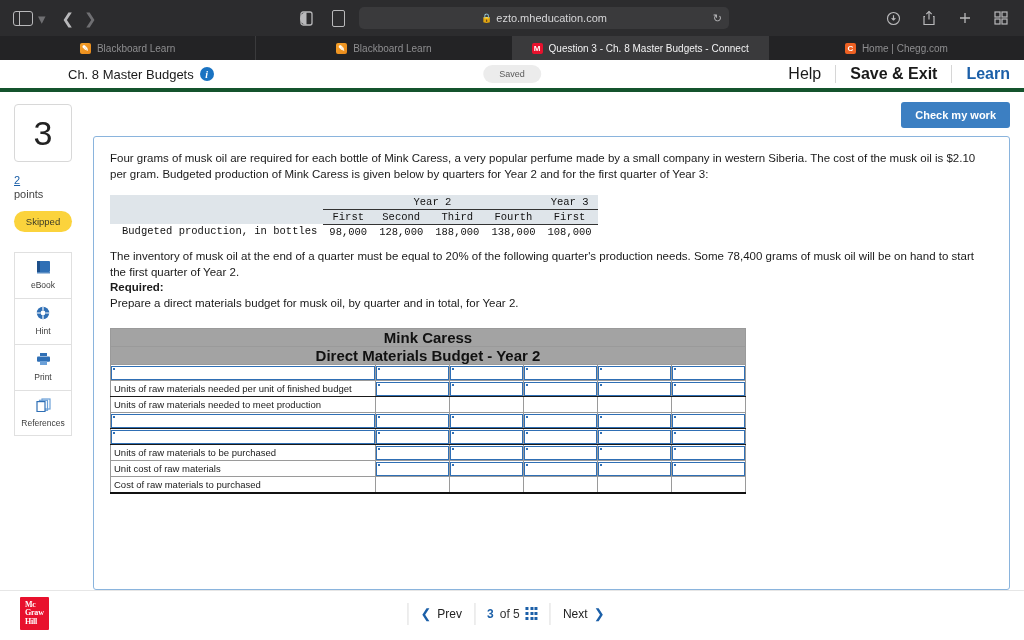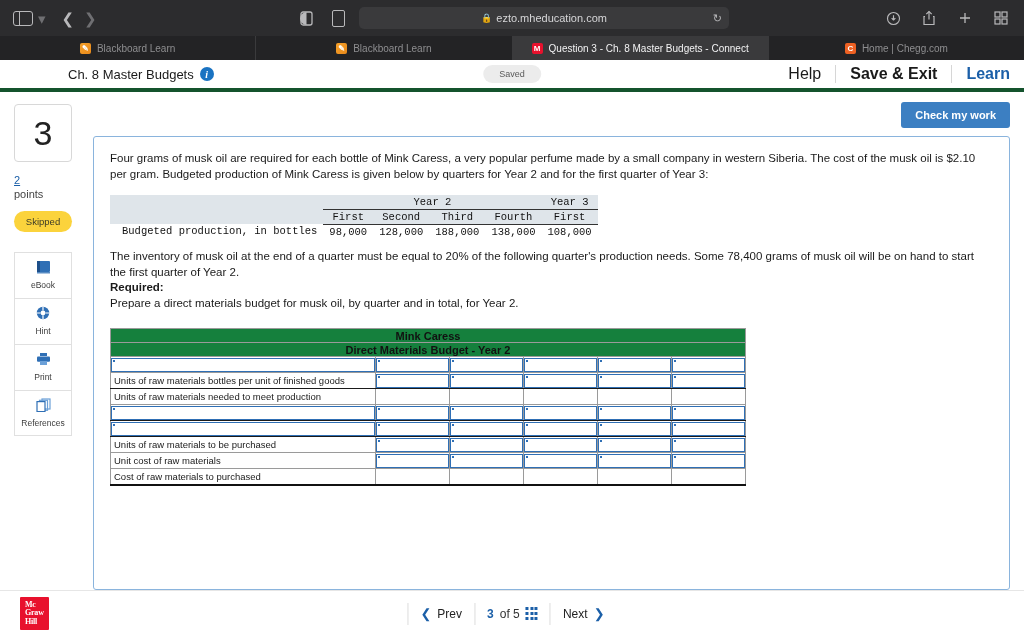--- a/index.html
+++ b/index.html
@@ -154,22 +154,22 @@
 
   .req { font-weight: bold; }
 
   
   .ansgrid {
     margin-top: 16px; border-collapse: collapse; width: 636px;
     table-layout: fixed; font-size: 9.5px;
   }
   .ansgrid th, .ansgrid td { border: 1px solid #9a9a9a; padding: 0; height: 16px; }
   .ansgrid .bluehdr {
-    background: #15803d; text-align: center; font-weight: bold;
-    color: #111; font-size: 11px; height: 14px;
+    background: #a3a3a3; text-align: center; font-weight: bold;
+    color: #111; font-size: 15px; height: 14px;
   }
   .ansgrid .colhead {
     background: #7cabdb; text-align: center; font-weight: bold;
     color: #111; font-size: 9px; height: 15px;
   }
   .lblcell { width: 265px; }
   .lbltext { padding: 2px 3px; color: #1a1a1a; font-size: 9.5px; white-space: nowrap; }
   .cellinput {
     display: block; width: 100%; height: 14px; border: 1.3px solid #2f6fb5;
     background: #fff; margin: 0;
@@ -421,21 +421,21 @@
               </td>
               <td>
                 <span class="cellinput"></span>
               </td>
               <td>
                 <span class="cellinput"></span>
               </td>
             </tr>
             <tr class="thickbot">
               <td>
-                <div class="lbltext">Units of raw materials bottles per unit of finished goods</div>
+                <div class="lbltext">Units of raw materials needed per unit of finished budget</div>
               </td>
               <td>
                 <span class="cellinput"></span>
               </td>
               <td>
                 <span class="cellinput"></span>
               </td>
               <td>
                 <span class="cellinput"></span>
               </td>

